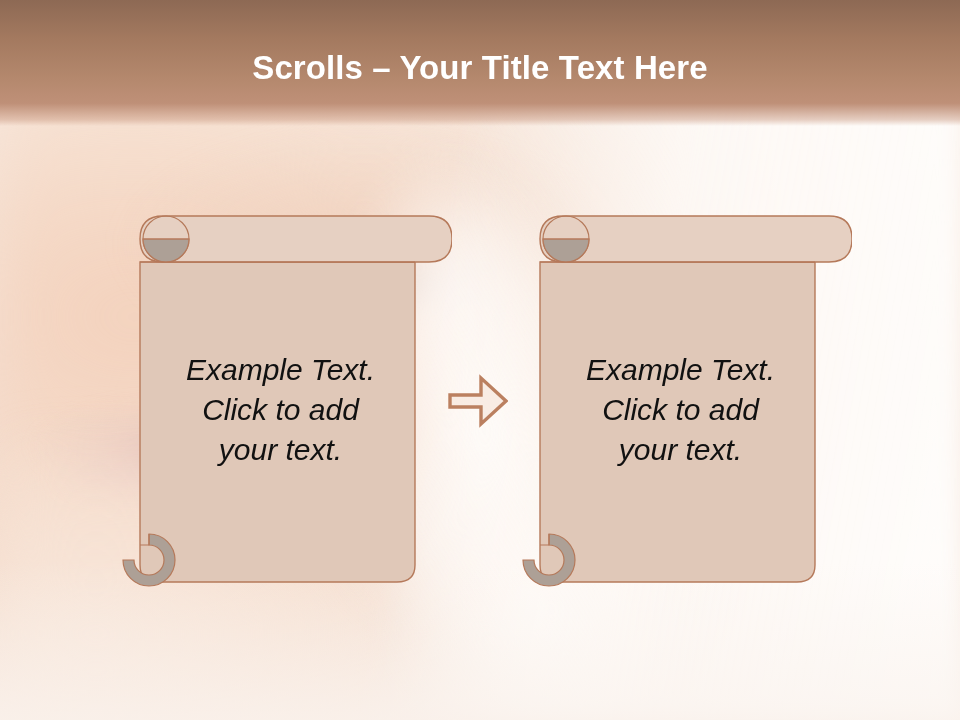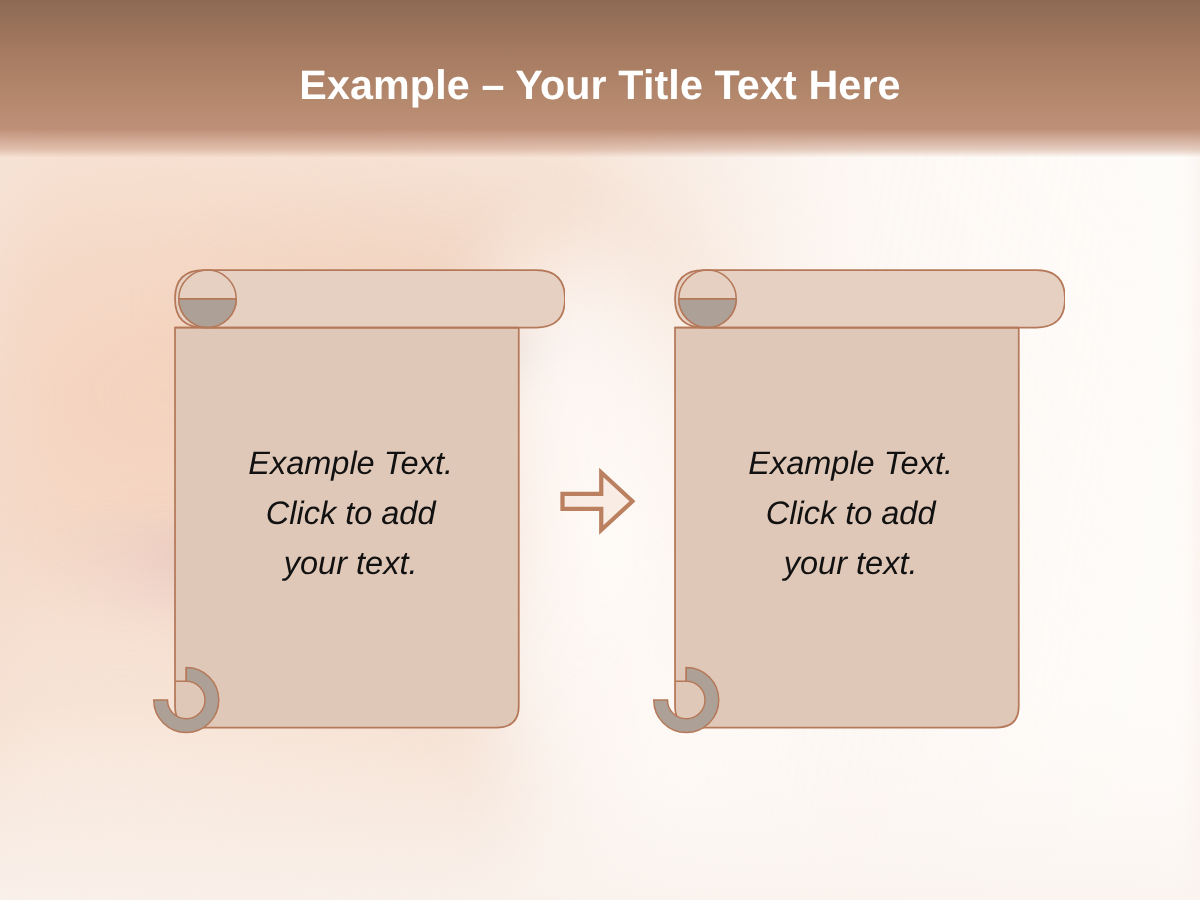--- a/index.html
+++ b/index.html
@@ -147,21 +147,21 @@
     display: block;
   }
 
   .scroll-text {
     position: absolute;
     left: 46px;
     top: 140px;
     width: 275px;
     text-align: center;
     font-style: italic;
-    font-size: 26px;
+    font-size: 30px;
     line-height: 40px;
     color: #111111;
     white-space: pre-line;
   }
 
   
   #arrow {
     position: absolute;
     left: 448px;
     top: 374px;
@@ -177,21 +177,21 @@
   <div class="bg-layer bg-base"></div>
   <div class="bg-layer bg-cheek"></div>
   <div class="bg-layer bg-nose"></div>
   <div class="bg-layer bg-lips"></div>
   <div class="bg-layer bg-chin"></div>
   <div class="bg-layer bg-finger"></div>
   <div class="bg-layer bg-right"></div>
   <div class="bg-layer bg-bottom"></div>
 
   <div id="header-band" class="fix"></div>
-  <div id="title"><span class="t-bold">Example</span><span class="t-rest"> – Your Title Text Here</span></div>
+  <div id="title"><span class="t-bold">Scrolls</span><span class="t-rest"> – Your Title Text Here</span></div>
 
   <div class="scroll" id="scroll-left">
     <svg width="355" height="380" viewBox="0 0 355 380">
 
       <path d="M43,52 L43,355 Q43,372 60,372 L300,372 Q318,372 318,355 L318,52 Z" fill="#e0c8b8" stroke="#b5795a" stroke-width="1.4"></path>
 
       <path d="M26,350 a26,26 0 1,0 26,-26 l0,11 a15,15 0 1,1 -15,15 z" fill="#ada096" stroke="#b5795a" stroke-width="1.2"></path>
       <path d="M52,324 L52,335 L43,335" fill="none" stroke="#b5795a" stroke-width="1.2"></path>
 
       <path d="M66,6 L332,6 Q355,6 355,29 Q355,52 332,52 L66,52 Q43,52 43,29 Q43,6 66,6 Z" fill="#e6d0c2" stroke="#b5795a" stroke-width="1.4"></path>

